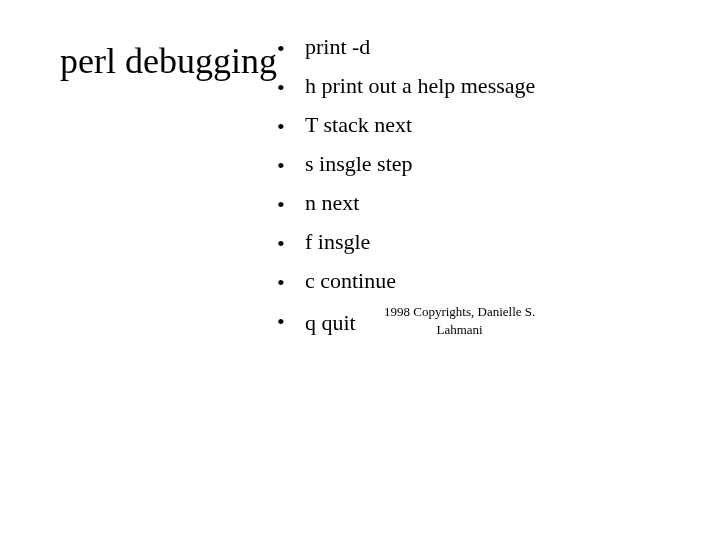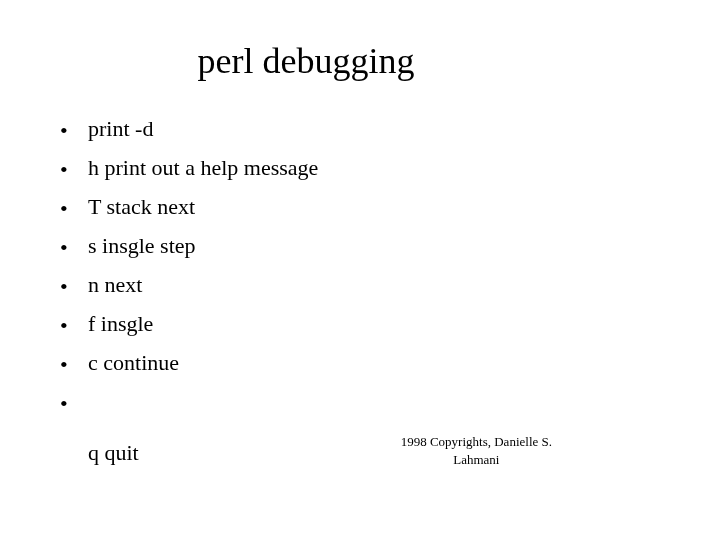--- a/index.html
+++ b/index.html
@@ -15,21 +15,21 @@
       font-family: Georgia, 'Times New Roman', serif;
       overflow: hidden;
       position: relative;
     }
 
     .page {
       width: 612px;
       height: 540px;
       padding: 30px 60px 30px 60px;
       display: flex;
-      flex-direction: column;
+      flex-direction: row;
     }
 
     .title {
       text-align: center;
       font-size: 36px;
       font-weight: normal;
       color: #000000;
       margin-bottom: 30px;
       margin-top: 10px;
     }
@@ -60,21 +60,20 @@
 
     .bullet-text {
       flex: 1;
     }
 
     .last-row {
       display: flex;
       align-items: flex-end;
       justify-content: flex-start;
       width: 100%;
-      margin-top: 48px;
     }
 
     .copyright {
       font-size: 13px;
       color: #000000;
       text-align: center;
       line-height: 1.4;
       margin-left: 20px;
       flex-shrink: 0;
     }

